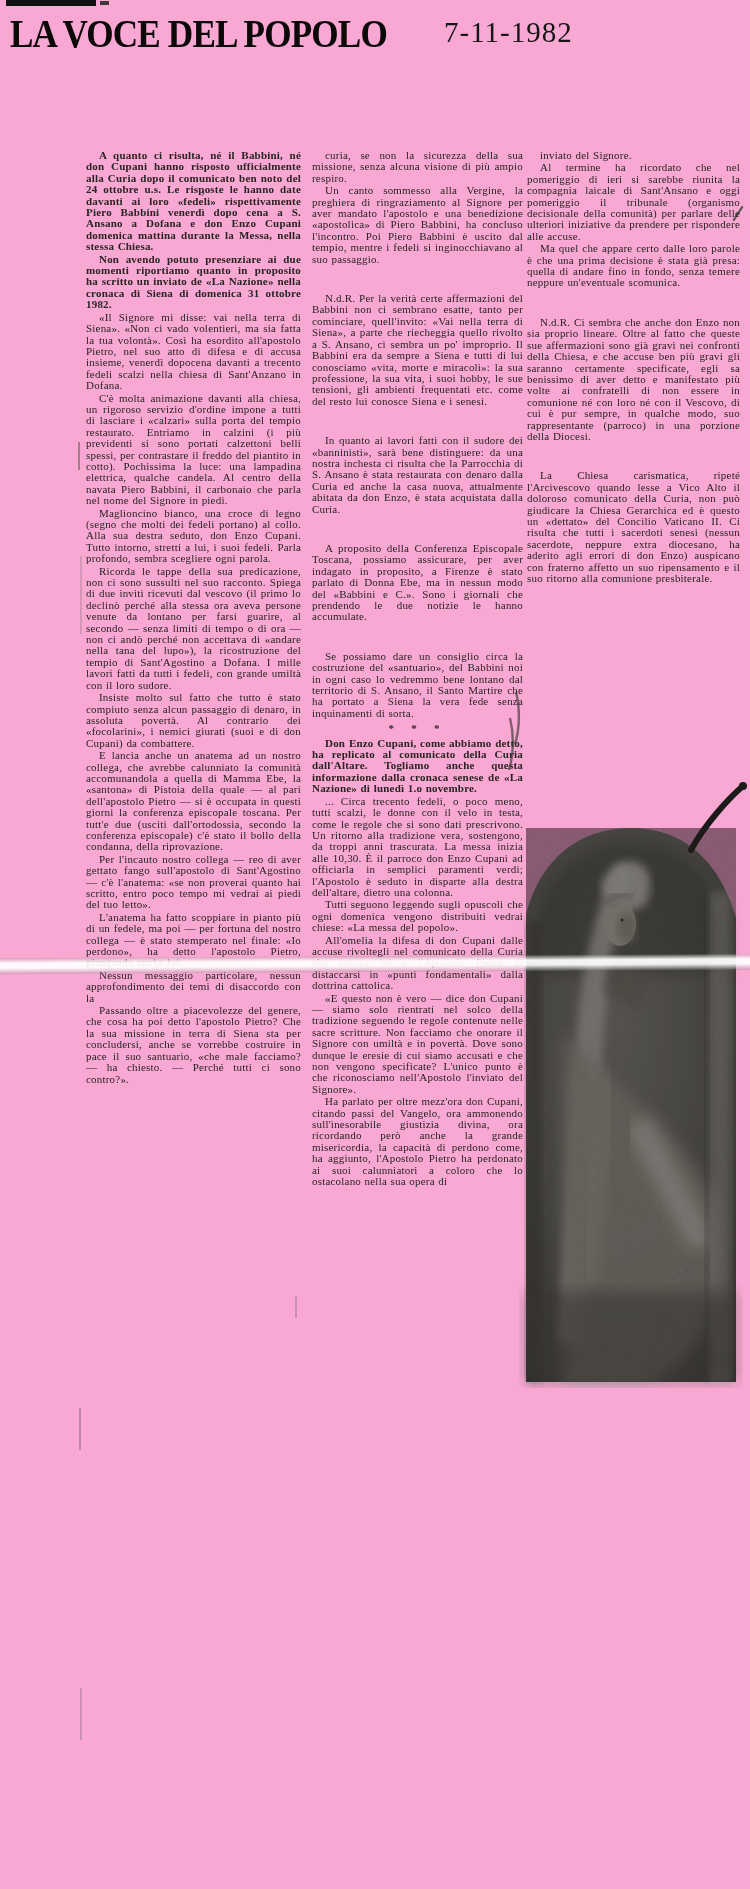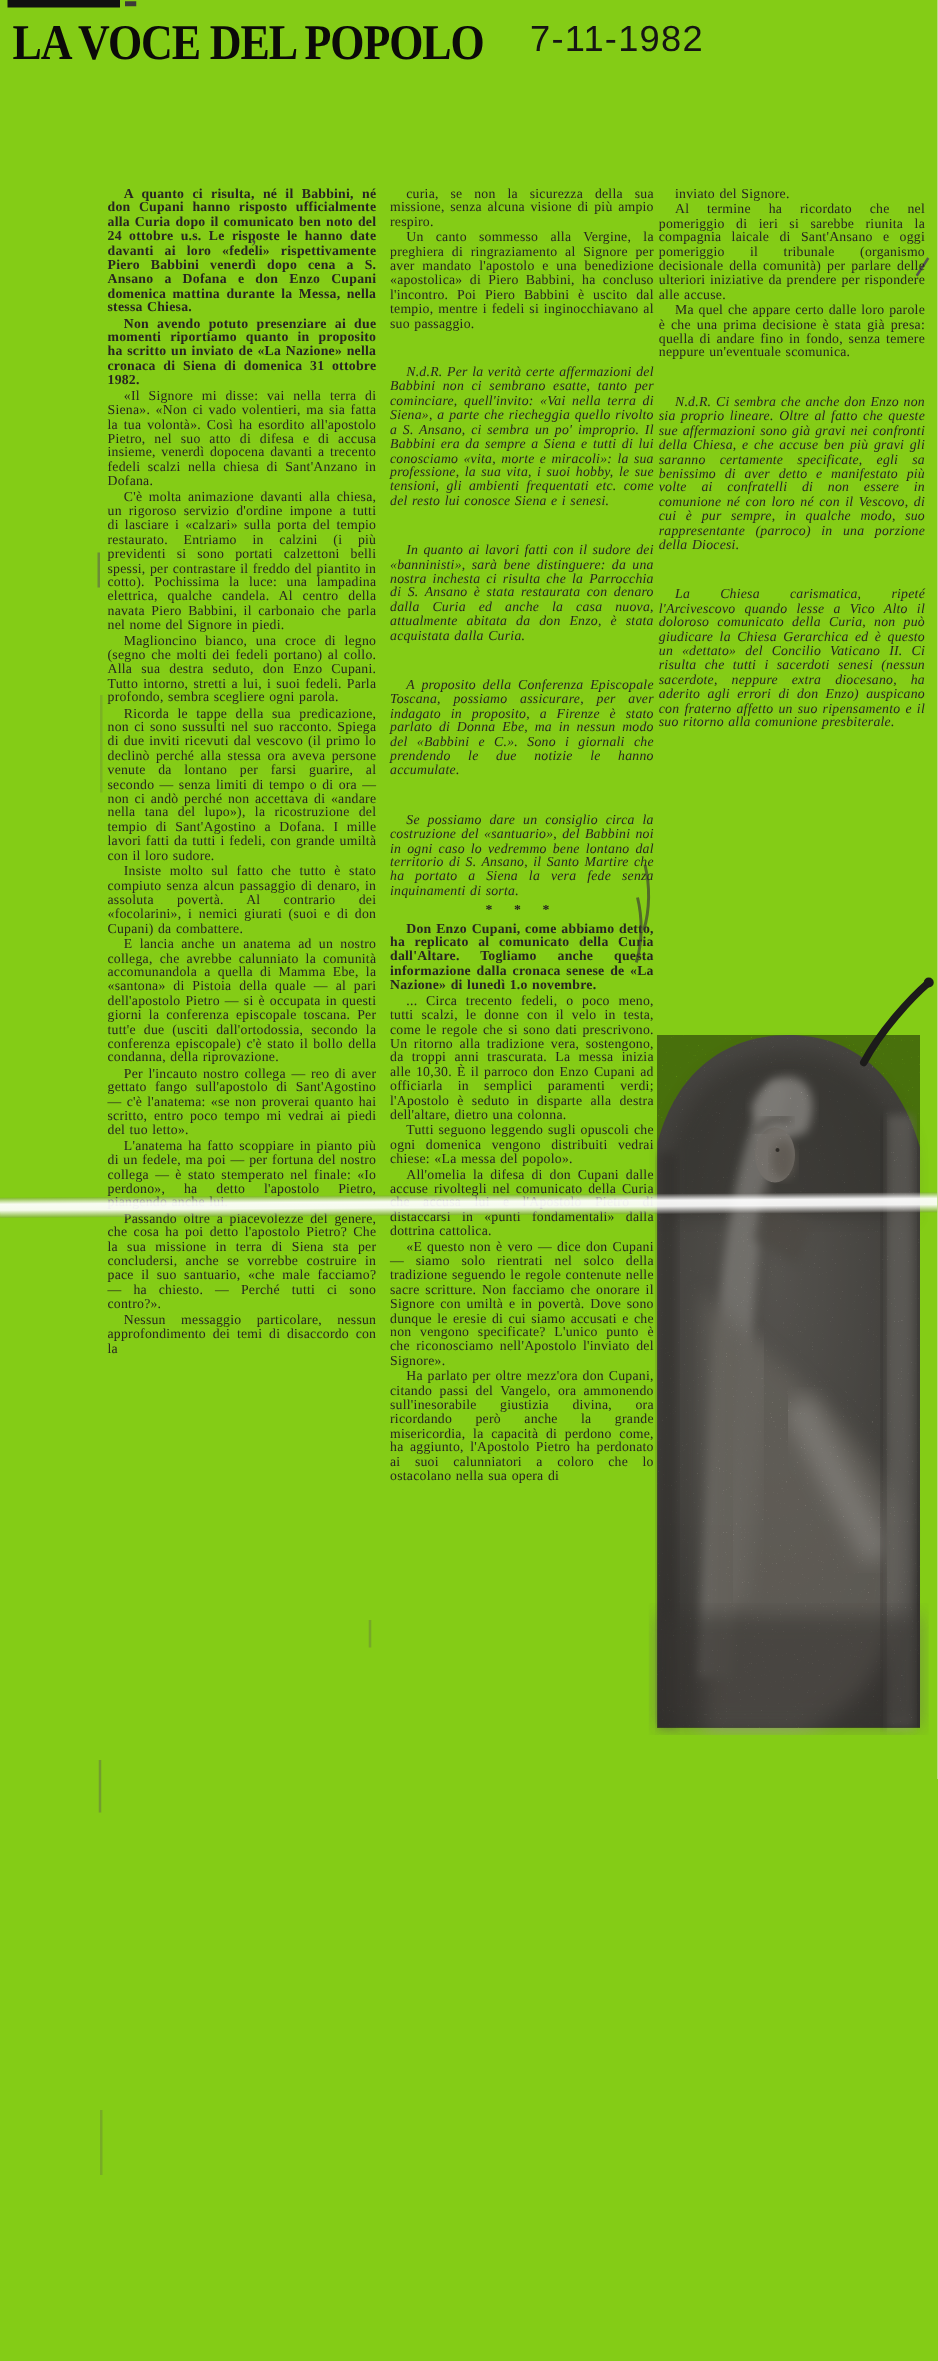--- a/index.html
+++ b/index.html
@@ -1,40 +1,40 @@
 <!DOCTYPE html>
 <html><head>
 <meta charset="utf-8">
 <style>
   html,body{margin:0;padding:0;background:#e9e8e5;}
-  .page{position:relative;width:750px;height:1889px;background:#84cc16;margin:0 auto;
+  .page{position:relative;width:750px;height:1889px;background:#f9a8d4;margin:0 auto;
         font-family:"Liberation Serif",serif;color:#272421;overflow:hidden;}
   
   .masthead{position:absolute;left:10px;top:10px;white-space:nowrap;}
   .masthead-inner{display:inline-block;transform:scaleX(.88);transform-origin:0 50%;
         font-family:"Liberation Serif",serif;font-weight:bold;font-size:40px;
         letter-spacing:-1px;color:#0b0a09;}
-  .issue-date{position:absolute;left:424px;top:16px;font-family:Liberation Sans, sans-serif;
+  .issue-date{position:absolute;left:444px;top:16px;font-family:Liberation Serif, serif;
         font-size:29px;color:#161514;letter-spacing:1px;}
   
   .headline{position:absolute;left:90px;top:74px;width:660px;}
   .hl-line{white-space:nowrap;height:33px;}
   .hl-inner{display:inline-block;transform:scaleX(.8);transform-origin:0 50%;
         font-family:"Liberation Sans",sans-serif;font-weight:bold;font-size:31px;
         letter-spacing:-.5px;color:#1d1b19;text-shadow:0 0 .6px #3a3734;}
   
   .col{position:absolute;top:150px;font-size:11px;line-height:11.4px;
         letter-spacing:.2px;word-spacing:.6px;text-align:justify;}
   .col-1{left:86px;width:215px;height:1725px;}
   .col-2{left:312px;width:211px;height:1725px;}
   .col-3{left:527px;width:213px;height:672px;}
   .para{margin:0 0 1px 0;text-indent:13px;}
   .lead{font-weight:bold;}
   .boldp{font-weight:bold;}
-  .nd{font-style:italic;margin-top:28px;}
+  .nd{margin-top:28px;}
   .sep{text-align:center;text-indent:0;letter-spacing:7px;margin:4px 0 3px 0;font-weight:bold;}
   
   .photo{position:absolute;left:519px;top:822px;width:224px;height:566px;}
   .photo svg{display:block;}
   
   .pen-stroke{position:absolute;left:683px;top:780px;}
   .pen-marks-small{position:absolute;left:506px;top:688px;opacity:.65;}
   
   .crease{position:absolute;left:0;top:956px;width:750px;height:16px;
         transform:rotate(-.35deg);
@@ -76,22 +76,22 @@
       <p class="para lead">A quanto ci risulta, né il Babbini, né don Cupani hanno risposto ufficialmente alla Curia dopo il comunicato ben noto del 24 ottobre u.s. Le risposte le hanno date davanti ai loro «fedeli» rispettivamente Piero Babbini venerdì dopo cena a S. Ansano a Dofana e don Enzo Cupani domenica mattina durante la Messa, nella stessa Chiesa.</p>
       <p class="para lead">Non avendo potuto presenziare ai due momenti riportiamo quanto in proposito ha scritto un inviato de «La Nazione» nella cronaca di Siena di domenica 31 ottobre 1982.</p>
       <p class="para body">«Il Signore mi disse: vai nella terra di Siena». «Non ci vado volentieri, ma sia fatta la tua volontà». Così ha esordito all'apostolo Pietro, nel suo atto di difesa e di accusa insieme, venerdì dopocena davanti a trecento fedeli scalzi nella chiesa di Sant'Anzano in Dofana.</p>
       <p class="para body">C'è molta animazione davanti alla chiesa, un rigoroso servizio d'ordine impone a tutti di lasciare i «calzari» sulla porta del tempio restaurato. Entriamo in calzini (i più previdenti si sono portati calzettoni belli spessi, per contrastare il freddo del piantito in cotto). Pochissima la luce: una lampadina elettrica, qualche candela. Al centro della navata Piero Babbini, il carbonaio che parla nel nome del Signore in piedi.</p>
       <p class="para body">Maglioncino bianco, una croce di legno (segno che molti dei fedeli portano) al collo. Alla sua destra seduto, don Enzo Cupani. Tutto intorno, stretti a lui, i suoi fedeli. Parla profondo, sembra scegliere ogni parola.</p>
       <p class="para body">Ricorda le tappe della sua predicazione, non ci sono sussulti nel suo racconto. Spiega di due inviti ricevuti dal vescovo (il primo lo declinò perché alla stessa ora aveva persone venute da lontano per farsi guarire, al secondo — senza limiti di tempo o di ora — non ci andò perché non accettava di «andare nella tana del lupo»), la ricostruzione del tempio di Sant'Agostino a Dofana. I mille lavori fatti da tutti i fedeli, con grande umiltà con il loro sudore.</p>
       <p class="para body">Insiste molto sul fatto che tutto è stato compiuto senza alcun passaggio di denaro, in assoluta povertà. Al contrario dei «focolarini», i nemici giurati (suoi e di don Cupani) da combattere.</p>
       <p class="para body">E lancia anche un anatema ad un nostro collega, che avrebbe calunniato la comunità accomunandola a quella di Mamma Ebe, la «santona» di Pistoia della quale — al pari dell'apostolo Pietro — si è occupata in questi giorni la conferenza episcopale toscana. Per tutt'e due (usciti dall'ortodossia, secondo la conferenza episcopale) c'è stato il bollo della condanna, della riprovazione.</p>
       <p class="para body">Per l'incauto nostro collega — reo di aver gettato fango sull'apostolo di Sant'Agostino — c'è l'anatema: «se non proverai quanto hai scritto, entro poco tempo mi vedrai ai piedi del tuo letto».</p>
       <p class="para body">L'anatema ha fatto scoppiare in pianto più di un fedele, ma poi — per fortuna del nostro collega — è stato stemperato nel finale: «Io perdono», ha detto l'apostolo Pietro, piangendo anche lui.</p>
+      <p class="para body">Nessun messaggio particolare, nessun approfondimento dei temi di disaccordo con la</p>
       <p class="para body">Passando oltre a piacevolezze del genere, che cosa ha poi detto l'apostolo Pietro? Che la sua missione in terra di Siena sta per concludersi, anche se vorrebbe costruire in pace il suo santuario, «che male facciamo? — ha chiesto. — Perché tutti ci sono contro?».</p>
-      <p class="para body">Nessun messaggio particolare, nessun approfondimento dei temi di disaccordo con la</p>
     </div>
   <div class="col col-2">
       <p class="para body">curia, se non la sicurezza della sua missione, senza alcuna visione di più ampio respiro.</p>
       <p class="para body">Un canto sommesso alla Vergine, la preghiera di ringraziamento al Signore per aver mandato l'apostolo e una benedizione «apostolica» di Piero Babbini, ha concluso l'incontro. Poi Piero Babbini è uscito dal tempio, mentre i fedeli si inginocchiavano al suo passaggio.</p>
       <p class="para nd">N.d.R. Per la verità certe affermazioni del Babbini non ci sembrano esatte, tanto per cominciare, quell'invito: «Vai nella terra di Siena», a parte che riecheggia quello rivolto a S. Ansano, ci sembra un po' improprio. Il Babbini era da sempre a Siena e tutti di lui conosciamo «vita, morte e miracoli»: la sua professione, la sua vita, i suoi hobby, le sue tensioni, gli ambienti frequentati etc. come del resto lui conosce Siena e i senesi.</p>
       <p class="para nd">In quanto ai lavori fatti con il sudore dei «banninisti», sarà bene distinguere: da una nostra inchesta ci risulta che la Parrocchia di S. Ansano è stata restaurata con denaro dalla Curia ed anche la casa nuova, attualmente abitata da don Enzo, è stata acquistata dalla Curia.</p>
       <p class="para nd">A proposito della Conferenza Episcopale Toscana, possiamo assicurare, per aver indagato in proposito, a Firenze è stato parlato di Donna Ebe, ma in nessun modo del «Babbini e C.». Sono i giornali che prendendo le due notizie le hanno accumulate.</p>
       <p class="para nd">Se possiamo dare un consiglio circa la costruzione del «santuario», del Babbini noi in ogni caso lo vedremmo bene lontano dal territorio di S. Ansano, il Santo Martire che ha portato a Siena la vera fede senza inquinamenti di sorta.</p>
       <p class="para sep">* * *</p>
       <p class="para boldp">Don Enzo Cupani, come abbiamo detto, ha replicato al comunicato della Curia dall'Altare. Togliamo anche questa informazione dalla cronaca senese de «La Nazione» di lunedì 1.o novembre.</p>

